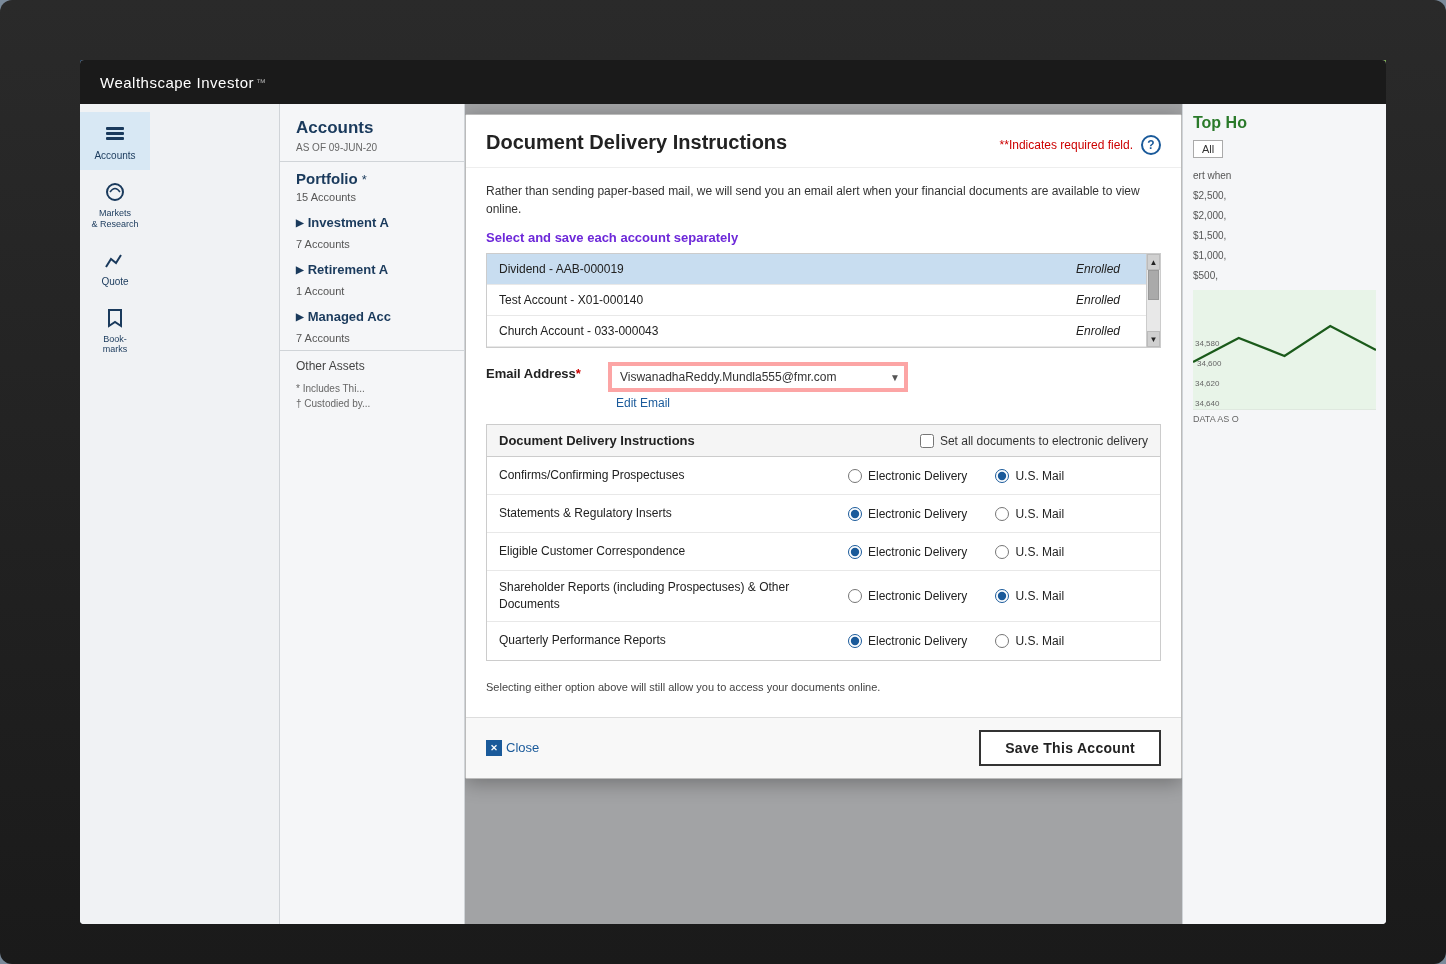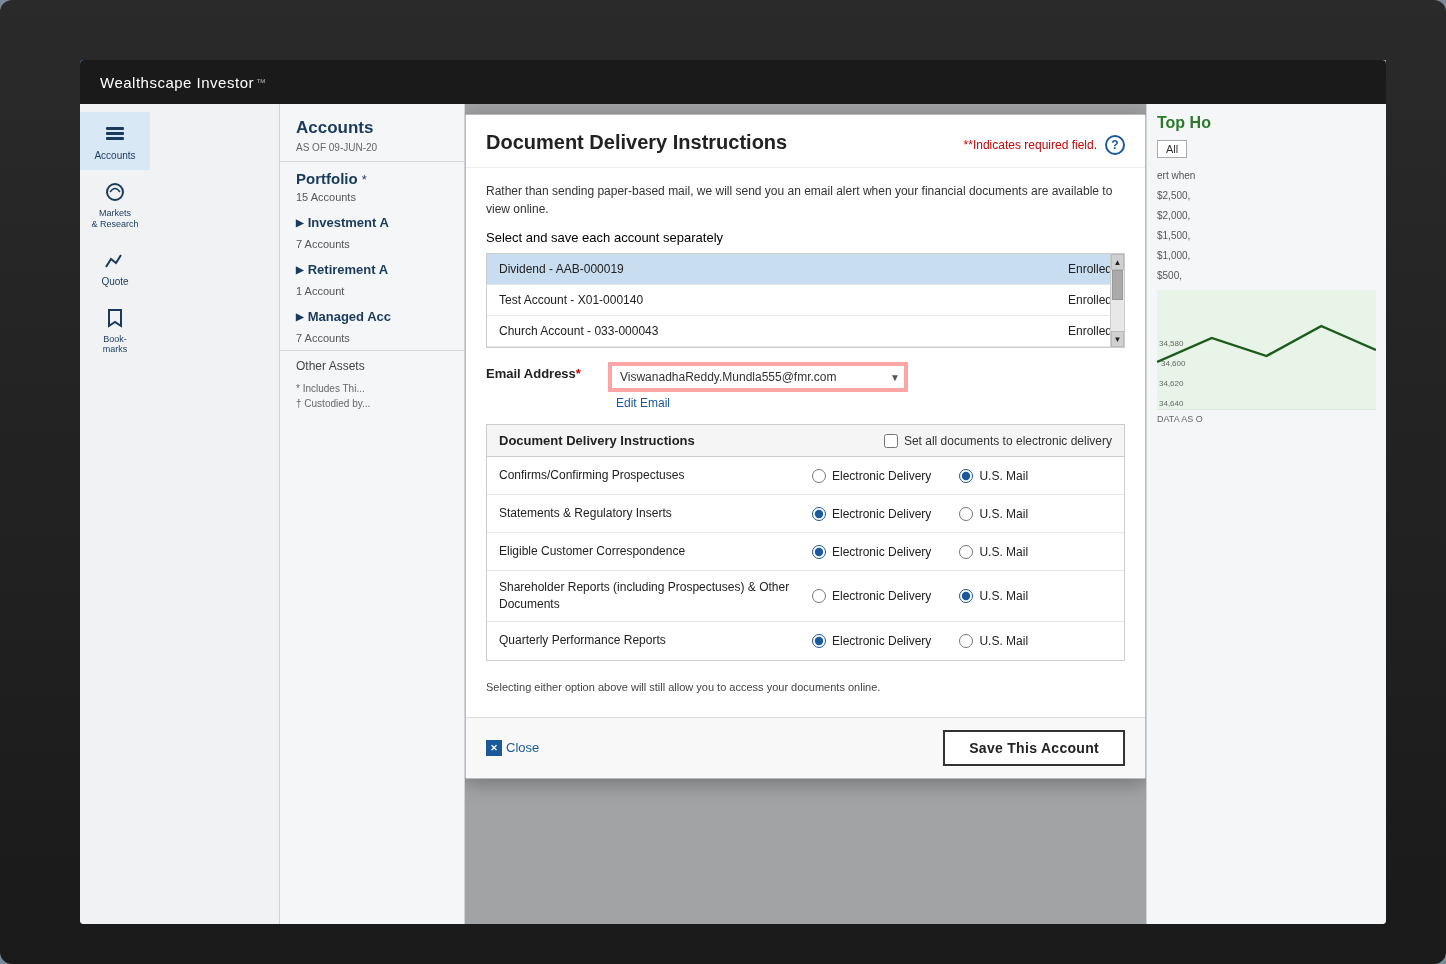--- a/index.html
+++ b/index.html
@@ -174,21 +174,21 @@
     
     .center-area {
       flex: 1;
       overflow: hidden;
       position: relative;
       background: #e8eaed;
     }
 
     
     .right-panel {
-      width: 240px;
+      width: 204px;
       background: #f5f6f8;
       border-left: 1px solid #d0d4d8;
       flex-shrink: 0;
       padding: 10px;
       overflow: hidden;
     }
 
     .right-panel-title {
       color: #2a7a2a;
       font-size: 16px;
@@ -293,22 +293,22 @@
 
     .modal-description {
       font-size: 12px;
       color: #333;
       margin-bottom: 12px;
       line-height: 1.5;
     }
 
     .section-label {
       font-size: 13px;
-      font-weight: normal;
-      color: #000000;
+      font-weight: bold;
+      color: #6d28d9;
       margin-bottom: 8px;
     }
 
     .account-table-wrapper {
       position: relative;
       border: 1px solid #ccc;
       margin-bottom: 14px;
     }
 
     .account-list {
@@ -329,21 +329,22 @@
     }
 
     .account-name {
       flex: 1;
       color: #222;
     }
 
     .account-status {
       color: #222;
       min-width: 100px;
-      text-align: right;
+      text-align: center;
+      font-style: italic;
     }
 
     .list-scrollbar {
       position: absolute;
       right: 0;
       top: 0;
       bottom: 0;
       width: 14px;
       background: #f0f0f0;
       border-left: 1px solid #ccc;

